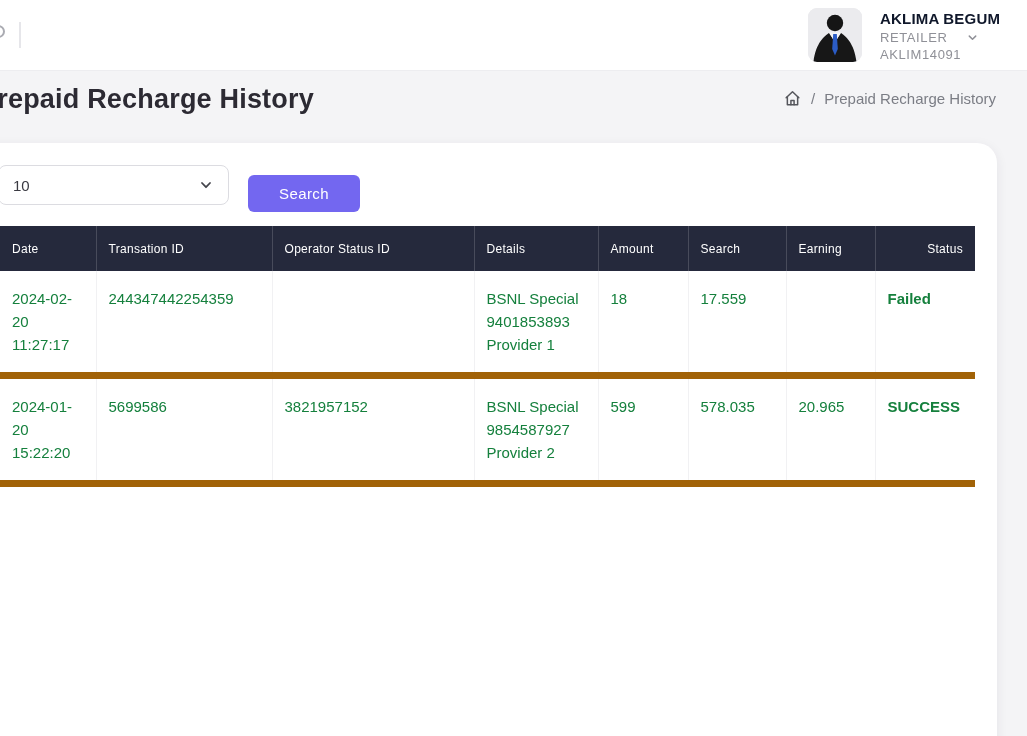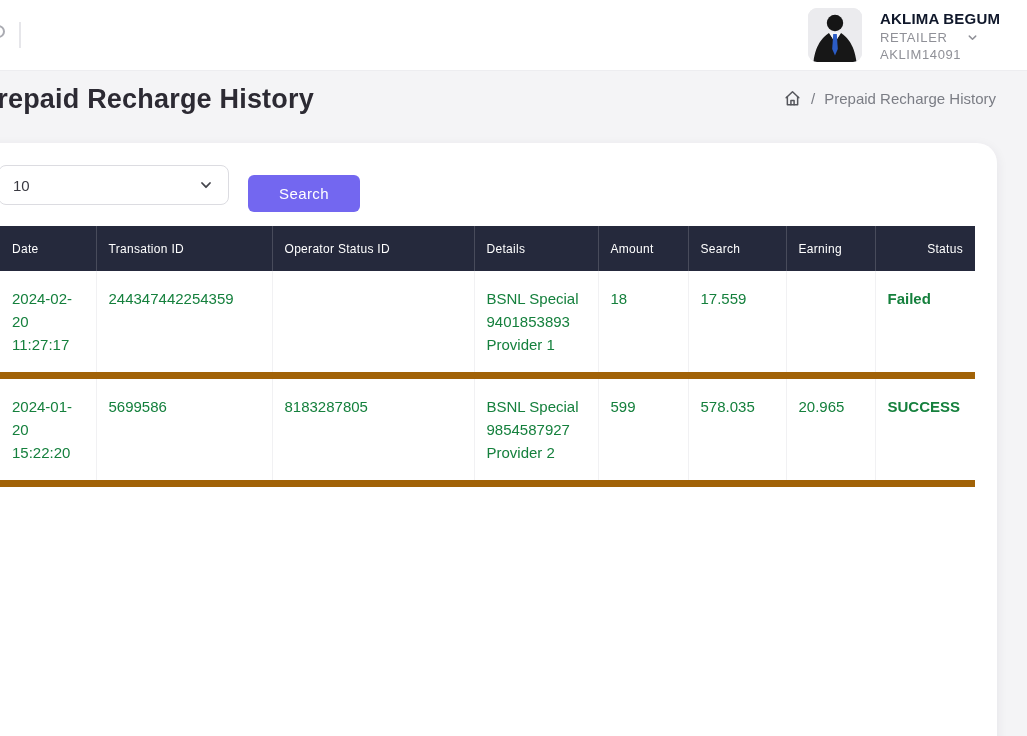--- a/index.html
+++ b/index.html
@@ -192,21 +192,21 @@
       <td></td>
       <td>BSNL Special 9401853893 Provider 1</td>
       <td>18</td>
       <td>17.559</td>
       <td></td>
       <td>Failed</td>
     </tr>
     <tr>
       <td>2024-01-20 15:22:20</td>
       <td>5699586</td>
-      <td>8183287805</td>
+      <td>3821957152</td>
       <td>BSNL Special 9854587927 Provider 2</td>
       <td>599</td>
       <td>578.035</td>
       <td>20.965</td>
       <td>SUCCESS</td>
     </tr>
   </tbody>
 </table>
 
 </body></html>

